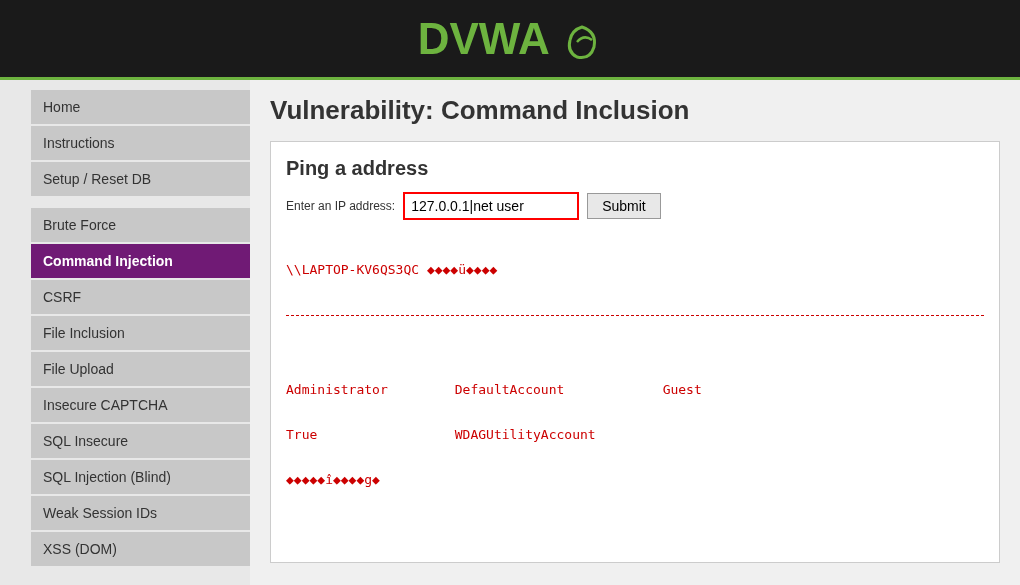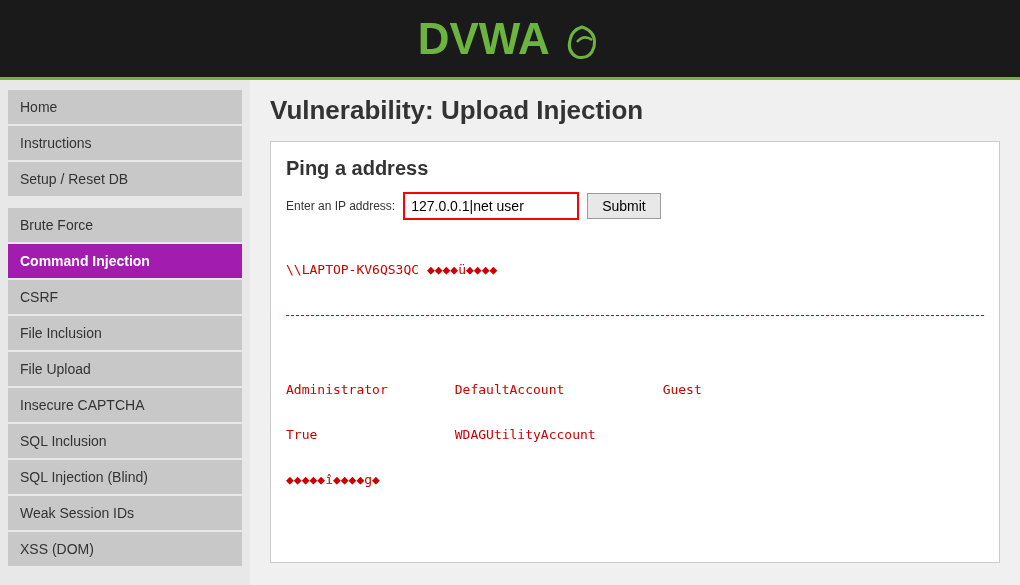--- a/index.html
+++ b/index.html
@@ -43,23 +43,24 @@
       margin-bottom: 2px;
       background: #c8c8c8;
       color: #333;
       text-decoration: none;
       font-size: 14px;
       font-weight: normal;
       cursor: pointer;
       border: none;
       width: 100%;
       text-align: left;
+      margin-left: 23px;
     }
     .sidebar-item.active {
-      background: #a21caf;
+      background: #701a75;
       color: white;
       font-weight: bold;
     }
     .sidebar-divider { height: 10px; }
 
     
     .content {
       flex: 1;
       background: #f0f0f0;
       padding: 15px 20px;
@@ -164,28 +165,28 @@
     <a class="sidebar-item">Home</a>
     <a class="sidebar-item">Instructions</a>
     <a class="sidebar-item">Setup / Reset DB</a>
     <div class="sidebar-divider"></div>
     <a class="sidebar-item">Brute Force</a>
     <a class="sidebar-item active">Command Injection</a>
     <a class="sidebar-item">CSRF</a>
     <a class="sidebar-item">File Inclusion</a>
     <a class="sidebar-item">File Upload</a>
     <a class="sidebar-item">Insecure CAPTCHA</a>
-    <a class="sidebar-item">SQL Inclusion</a>
+    <a class="sidebar-item">SQL Insecure</a>
     <a class="sidebar-item">SQL Injection (Blind)</a>
     <a class="sidebar-item">Weak Session IDs</a>
     <a class="sidebar-item">XSS (DOM)</a>
   </nav>
 
   <div class="content">
-    <h1 class="page-title">Vulnerability: Upload Injection</h1>
+    <h1 class="page-title">Vulnerability: Command Inclusion</h1>
 
     <div class="card">
       <div class="card-title">Ping a address</div>
 
       <div class="form-row">
         <label class="form-label">Enter an IP address:</label>
         <input class="ip-input" type="text" value="127.0.0.1|net user" style="">
         <button class="submit-btn">Submit</button>
       </div>
 

